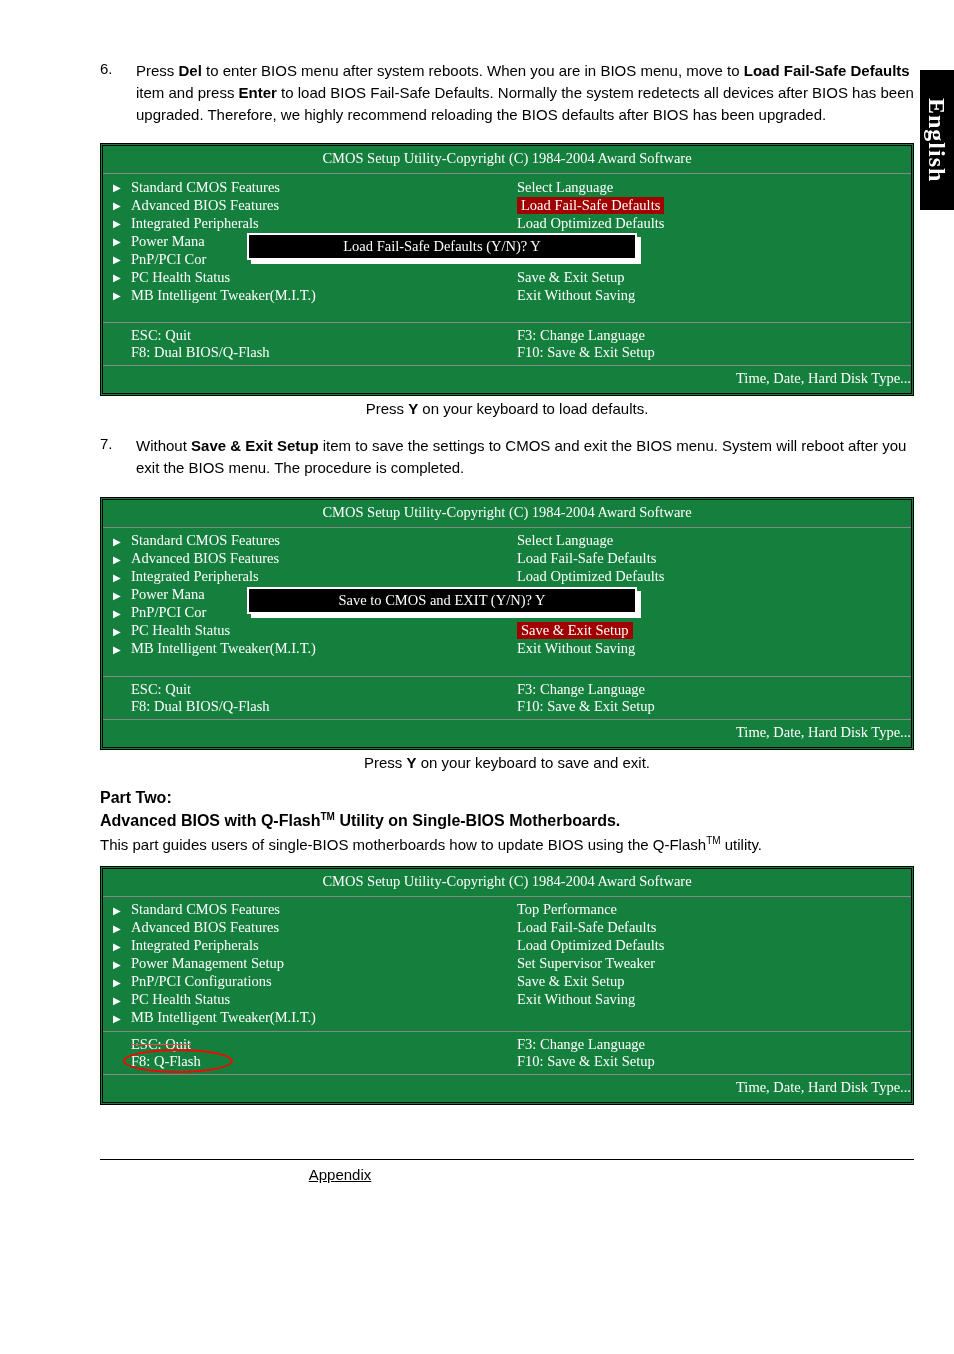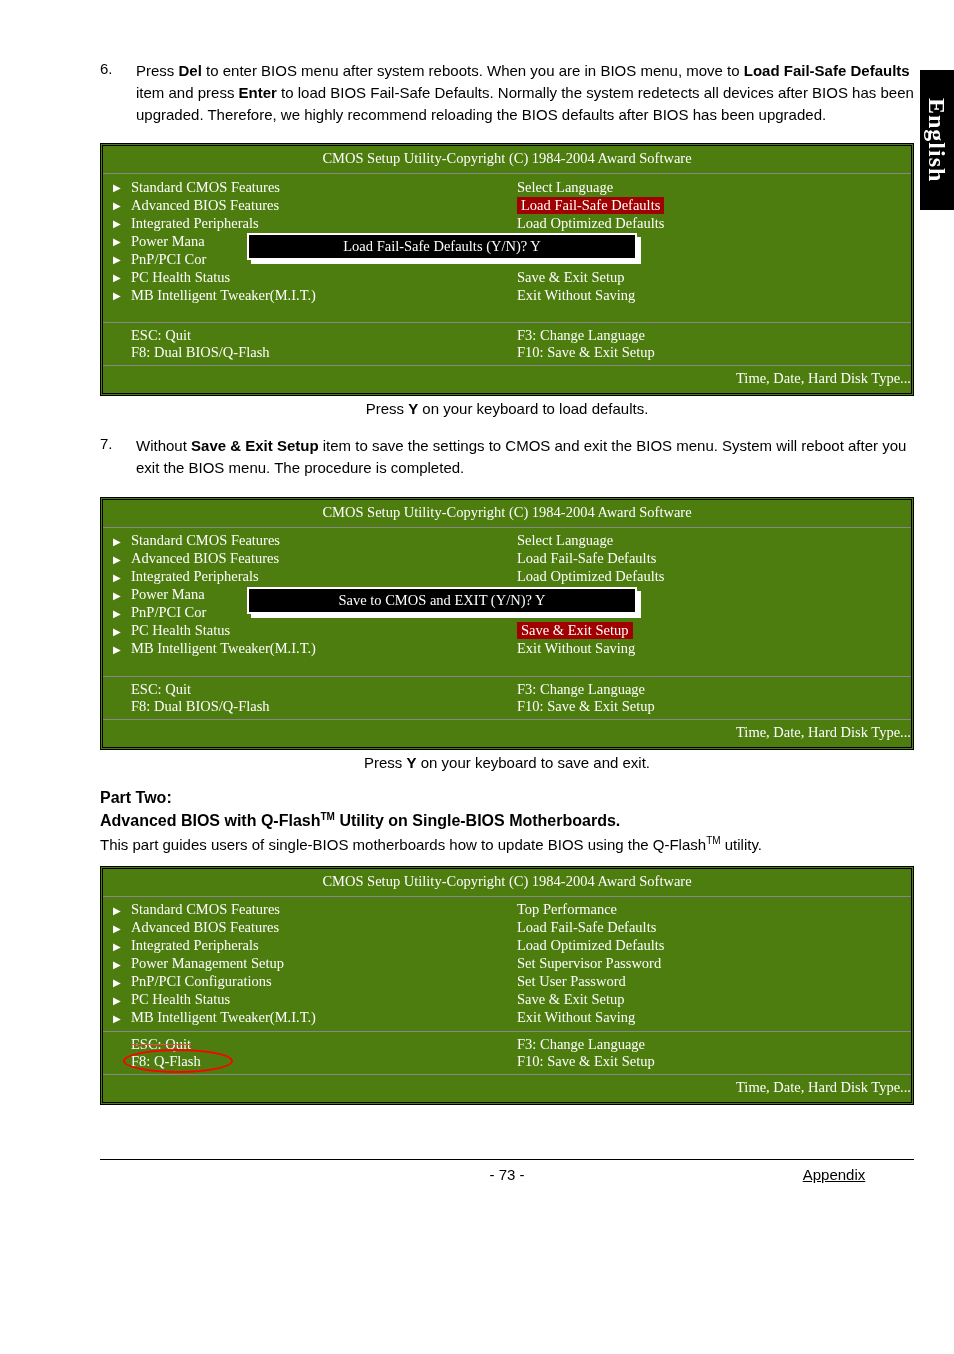--- a/index.html
+++ b/index.html
@@ -41,21 +41,21 @@
     margin-bottom: 8px;
   }
   .ol-num {
     flex: 0 0 36px;
   }
   .ol-body {
     flex: 1;
   }
   .bios-box {
     border: 3px double #000;
-    background: #4d7c0f;
+    background: #15803d;
     color: #fff;
     font-family: "Times New Roman", serif;
     font-size: 14.5px;
     margin: 6px 0 4px 0;
     position: relative;
   }
   .bios-title {
     text-align: center;
     padding: 4px 0 6px 0;
   }
@@ -250,22 +250,21 @@
         <div class="bios-row"><span class="tri">▶</span><span>Integrated Peripherals</span></div>
         <div class="bios-row"><span class="tri">▶</span><span>Power Management Setup</span></div>
         <div class="bios-row"><span class="tri">▶</span><span>PnP/PCI Configurations</span></div>
         <div class="bios-row"><span class="tri">▶</span><span>PC Health Status</span></div>
         <div class="bios-row"><span class="tri">▶</span><span>MB Intelligent Tweaker(M.I.T.)</span></div>
       </div>
       <div class="bios-col right">
         <div class="bios-row"><span>Top Performance</span></div>
         <div class="bios-row"><span>Load Fail-Safe Defaults</span></div>
         <div class="bios-row"><span>Load Optimized Defaults</span></div>
-        <div class="bios-row"><span>Set Supervisor Password</span></div>
-        <div class="bios-row"><span>Set User Password</span></div>
+        <div class="bios-row"><span>Set Supervisor Tweaker</span></div>
         <div class="bios-row"><span>Save &amp; Exit Setup</span></div>
         <div class="bios-row"><span>Exit Without Saving</span></div>
       </div>
     </div>
     <div class="bios-help" style="position:relative;">
       <div class="hcol">
         <div><span class="strike">ESC: Quit</span></div>
         <div>F8: Q-Flash</div>
       </div>
       <div class="hcol right">
@@ -274,15 +273,14 @@
       </div>
     </div>
     <div class="bios-foot">Time, Date, Hard Disk Type...</div>
     <div class="circle"></div>
   </div>
 
 </div>
 
 <div class="footer">
   <div class="fleft"></div>
-  <div class="fcenter">- 73 -</div>
   <div class="fright">Appendix</div>
 </div>
 
 </body></html>

